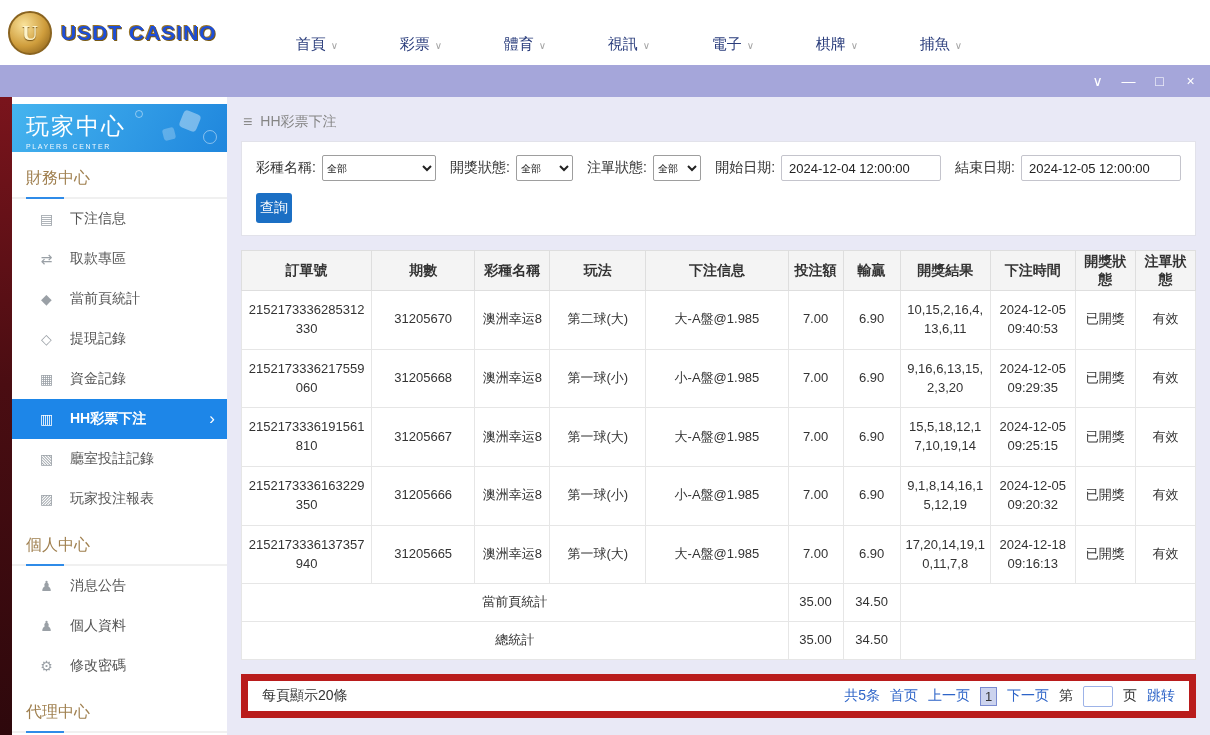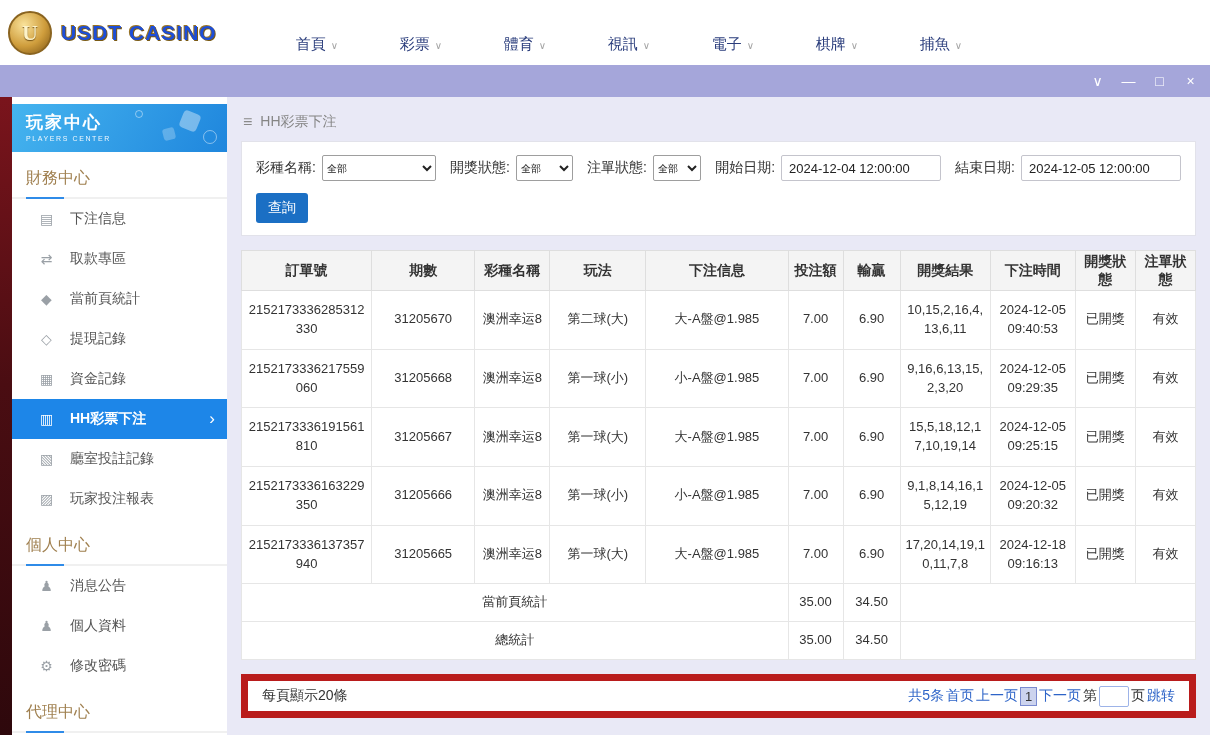--- a/index.html
+++ b/index.html
@@ -25,21 +25,21 @@
   .win-btn { width:31px; text-align:center; color:#fff; font-size:14px; cursor:pointer; line-height:32px; }
 
   
   .leftstrip { position:absolute; top:97px; left:0; width:12px; height:638px;
     background:linear-gradient(180deg,#7a141c,#4a0d12 45%,#2e080c); }
 
   
   .sidebar { position:absolute; top:97px; left:12px; width:215px; height:638px; background:#fff; overflow:hidden; }
   .sb-header { margin-top:7px; height:48px; background:linear-gradient(120deg,#45b4ef,#1f86dd); color:#fff;
     padding:7px 0 0 14px; position:relative; overflow:hidden; }
-  .sb-title { font-size:17px; font-weight:bold; letter-spacing:2px; }
+  .sb-title { font-size:23px; font-weight:normal; letter-spacing:2px; }
   .sb-sub { font-size:7px; letter-spacing:1.6px; opacity:.92; margin-top:1px; }
   .sb-dice1 { position:absolute; right:28px; top:8px; width:18px; height:18px; background:rgba(255,255,255,.38); border-radius:4px; transform:rotate(22deg); }
   .sb-dice2 { position:absolute; right:52px; top:24px; width:12px; height:12px; background:rgba(255,255,255,.25); border-radius:3px; transform:rotate(-14deg); }
   .sb-bub { position:absolute; border:1px solid rgba(255,255,255,.45); border-radius:50%; }
   .b1 { right:10px; top:26px; width:14px; height:14px; }
   .b2 { right:84px; top:6px; width:8px; height:8px; }
   .sb-section-head { margin:16px 14px 8px; font-size:16px; color:#a08050; }
   .sb-divider { height:2px; background:#f0f0f0; position:relative; }
   .sb-divider::before { content:""; position:absolute; left:14px; top:0; width:38px; height:2px; background:#2f8be8; }
   .sb-item { height:40px; display:flex; align-items:center; padding-left:26px; font-size:14px; color:#555; cursor:pointer; position:relative; }
@@ -55,31 +55,31 @@
 
   .filter-card { margin:10px 14px 0; background:#fff; border:1px solid #e2e2ea; padding:13px 14px 12px; }
   .filter-row { display:flex; align-items:center; font-size:14px; color:#333; white-space:nowrap; }
   .filter-row label { margin-right:6px; }
   .gap { margin-left:14px; }
   select { height:26px; border:1px solid #9e9e9e; background:#fff; font-size:10px; color:#222; border-radius:2px; }
   .sel-lottery { width:128px; }
   .sel-draw { width:64px; }
   .sel-order { width:54px; }
   .date-input { width:160px; height:26px; border:1px solid #c4c4cc; font-size:13px; padding:0 7px; color:#222; border-radius:2px; }
-  .query-btn { margin-top:12px; background:#1b6fc4; color:#fff; border:none; width:52px; height:30px; font-size:14px; border-radius:3px; cursor:pointer; }
+  .query-btn { margin-top:12px; background:#1b6fc4; color:#fff; border:none; width:36px; height:30px; font-size:14px; border-radius:3px; cursor:pointer; }
 
   .table-card { margin:14px 14px 0; background:#fff; }
   table { width:100%; border-collapse:collapse; table-layout:fixed; }
   th { background:#f4f4f4; font-size:14px; color:#333; border:1px solid #dedede; height:40px; font-weight:bold; padding:0 2px; }
   td { border:1px solid #e6e6e6; font-size:13px; color:#333; text-align:center; padding:10px 4px; word-break:break-all; line-height:1.45; background:#fff; }
   tr.summary td { padding:9px 4px; }
 
   .pager-card { margin:14px; background:#fff; border:7px solid #b91c1c; height:44px; display:flex; align-items:center;
     justify-content:space-between; padding:0 14px; font-size:14px; color:#333; }
-  .pager-right { display:flex; align-items:center; gap:2px; }
+  .pager-right { display:flex; align-items:center; gap:10px; }
   .plink { color:#2d64c8; cursor:pointer; }
   .ptotal { color:#2d64c8; }
   .pcurrent { min-width:17px; height:19px; line-height:17px; padding:0 3px; border:1px solid #7a8bd0; background:#ccd3ee; color:#333; text-align:center; font-size:13px; cursor:default; }
   .jump-input { width:30px; height:21px; border:1px solid #9db3e8; border-radius:2px; }
 </style>
 </head>
 <body>
 
 <div class="screen">
 

